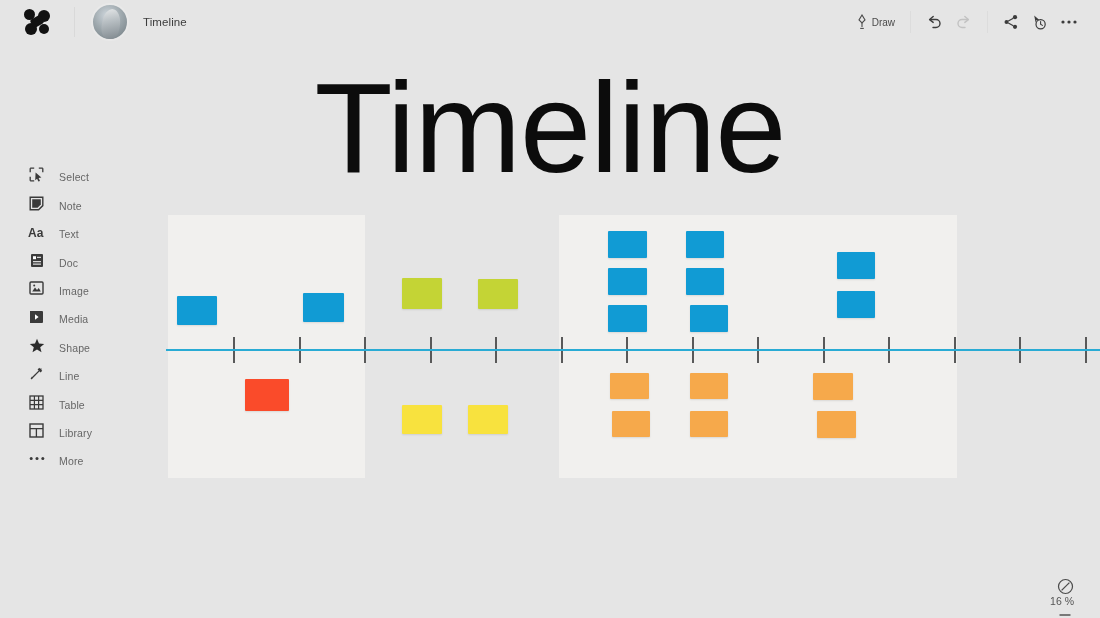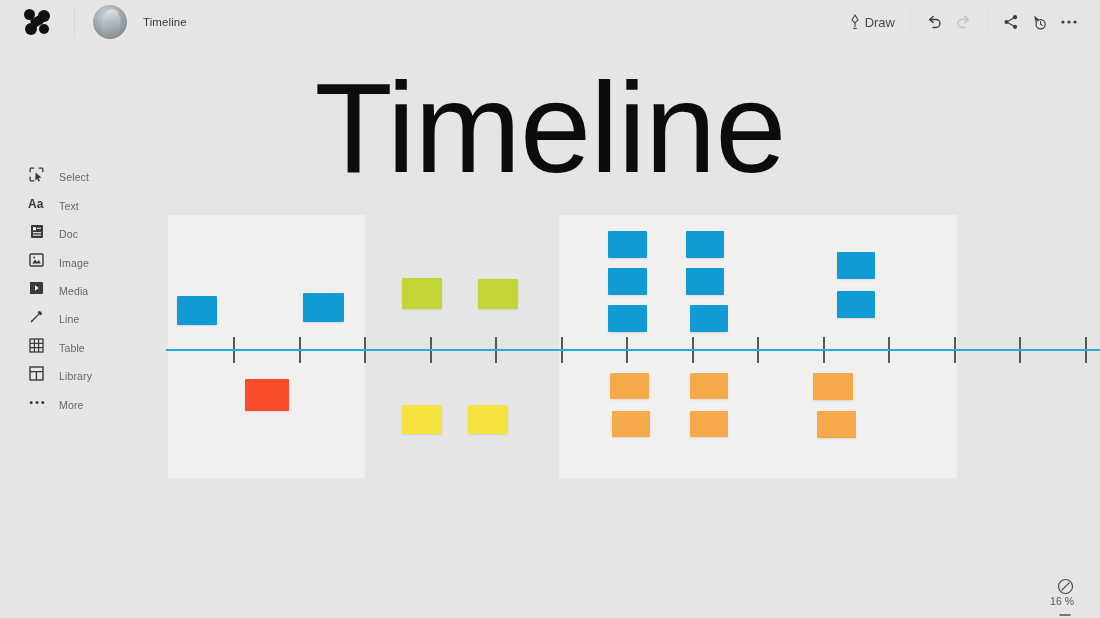--- a/index.html
+++ b/index.html
@@ -50,21 +50,21 @@
   }
 
   .topbar-right {
     margin-left: auto; display: flex; align-items: center; height: 44px;
     padding-right: 16px; gap: 0;
   }
   .tb-btn {
     display: flex; align-items: center; justify-content: center;
     height: 30px; padding: 0 6px; color: #4a4a4a;
   }
-  .tb-label { font-size: 13px; color: #4a4a4a; margin-left: 3px; }
+  .tb-label { font-size: 10px; color: #4a4a4a; margin-left: 3px; }
   .tb-sep { width: 1px; height: 22px; background: #dcdcdc; margin: 0 9px; }
 
   
   .rail {
     position: absolute; left: 0; top: 155px; width: 120px;
   }
   .rail-item {
     display: flex; align-items: flex-end; height: 28.4px; padding-left: 28px;
     cursor: default;
   }
@@ -197,20 +197,29 @@
     <div class="rail-item">
       <span class="rail-ico">
         <svg width="15" height="15" viewBox="0 0 15 15">
           <path d="M1.2 1.2 H5.2 M9.8 1.2 H13.8 M1.2 1.2 V5.2 M13.8 1.2 V5.2 M1.2 9.8 V13.8 M1.2 13.8 H5.2" stroke="#3a3a3a" stroke-width="1.3" fill="none"></path>
           <path d="M6.6 5.4 L12.4 10.6 L9.6 11.0 L11.0 13.9 L9.4 14.6 L8.1 11.7 L6.2 13.2 Z" fill="#3a3a3a"></path>
         </svg>
       </span>
       <span class="rail-label">Select</span>
     </div>
 
+    <div class="rail-item">
+      <span class="rail-ico">
+        <svg width="15" height="15" viewBox="0 0 15 15">
+          <path d="M1.2 1.2 H13.8 V9.6 L9.6 13.8 H1.2 Z" fill="none" stroke="#3a3a3a" stroke-width="1.4"></path>
+          <path d="M3.2 3.2 H11.8 V8.6 L8.6 11.8 H3.2 Z" fill="#3a3a3a"></path>
+        </svg>
+      </span>
+      <span class="rail-label">Note</span>
+    </div>
 
     <div class="rail-item">
       <span class="rail-ico">
         <svg width="17" height="14" viewBox="0 0 17 14">
           <text x="0" y="11.5" font-family="'Liberation Sans', sans-serif" font-size="12" font-weight="700" fill="#3a3a3a">Aa</text>
         </svg>
       </span>
       <span class="rail-label">Text</span>
     </div>
 
@@ -242,20 +251,28 @@
       <span class="rail-ico">
         <svg width="15" height="14" viewBox="0 0 15 14">
           <rect x="1" y="1" width="13" height="12" rx="1" fill="#3a3a3a"></rect>
           <path d="M6 4.2 L9.6 7 L6 9.8 Z" fill="#fff"></path>
           <rect x="1" y="1" width="2.2" height="12" fill="#3a3a3a"></rect>
         </svg>
       </span>
       <span class="rail-label">Media</span>
     </div>
 
+    <div class="rail-item">
+      <span class="rail-ico">
+        <svg width="16" height="15" viewBox="0 0 16 15">
+          <path d="M8 0.8 L10 5.6 L15.2 5.9 L11.2 9.2 L12.5 14.2 L8 11.4 L3.5 14.2 L4.8 9.2 L0.8 5.9 L6 5.6 Z" fill="#2c2c2c"></path>
+        </svg>
+      </span>
+      <span class="rail-label">Shape</span>
+    </div>
 
     <div class="rail-item">
       <span class="rail-ico">
         <svg width="15" height="15" viewBox="0 0 15 15">
           <path d="M2 13 L12.4 2.6" stroke="#3a3a3a" stroke-width="1.3"></path>
           <path d="M10.2 1.8 L13.2 4.8 L11.6 6.4 L8.6 3.4 Z" fill="#3a3a3a"></path>
           <path d="M2 13 L3.6 12.2 L2.8 10.6 Z" fill="#3a3a3a"></path>
         </svg>
       </span>
       <span class="rail-label">Line</span>

